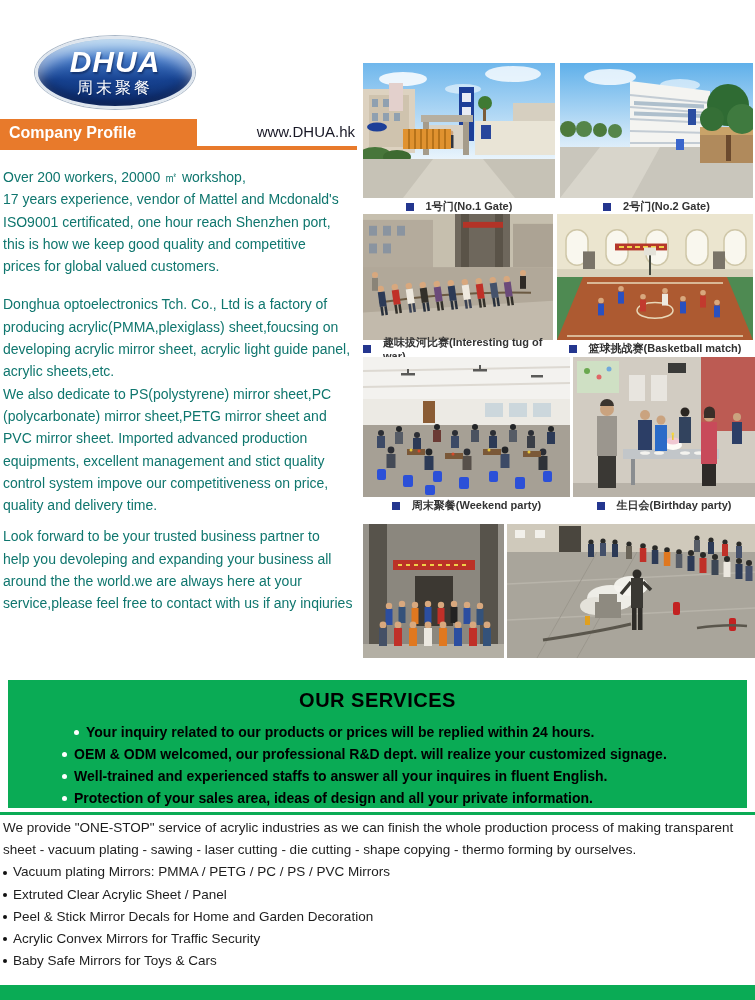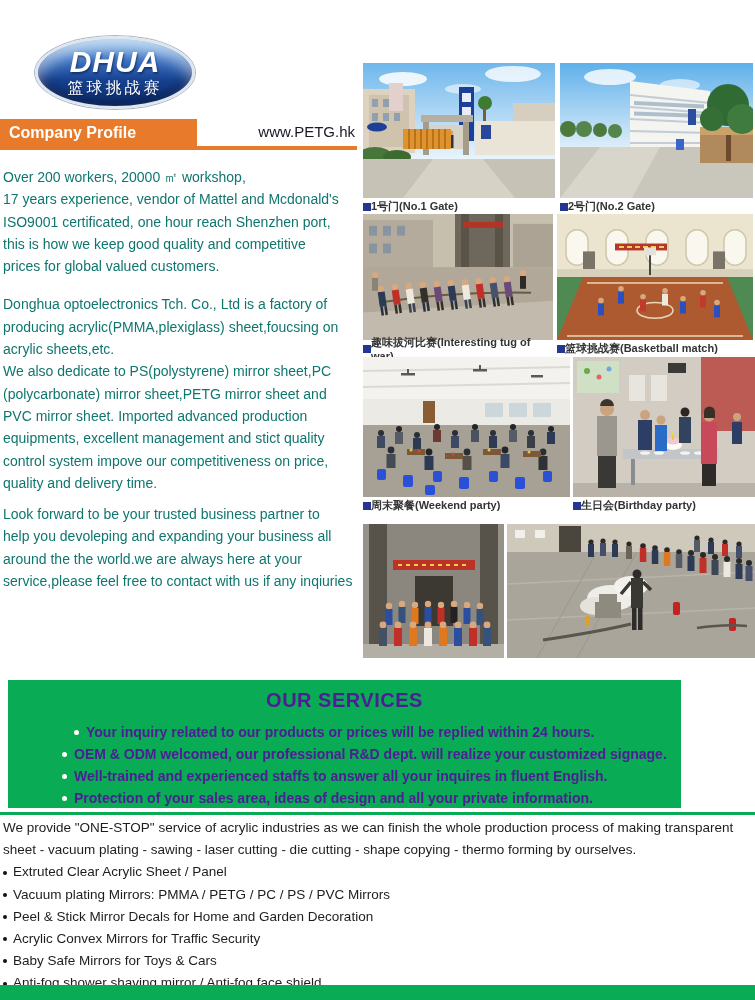--- a/index.html
+++ b/index.html
@@ -33,32 +33,32 @@
   .ph{position:absolute;overflow:hidden;background:#9db6c8;}
   .ph svg{display:block;width:100%;height:100%;}
   #ph1{left:363px;top:63px;width:192px;height:135px}
   #ph2{left:560px;top:63px;width:193px;height:135px}
   #ph3{left:363px;top:214px;width:190px;height:126px}
   #ph4{left:557px;top:214px;width:196px;height:126px}
   #ph5{left:363px;top:357px;width:207px;height:140px}
   #ph6{left:573px;top:357px;width:182px;height:140px}
   #ph7{left:363px;top:524px;width:141px;height:134px}
   #ph8{left:507px;top:524px;width:248px;height:134px}
-  .cap{position:absolute;height:15px;display:flex;align-items:center;gap:0;
+  .cap{position:absolute;height:15px;display:flex;align-items:center;justify-content:center;gap:12px;
        font-size:11px;font-weight:bold;color:#333;}
   #cap1{left:363px;top:199px;width:192px}
   #cap2{left:560px;top:199px;width:193px}
   #cap3{left:363px;top:341px;width:190px}
   #cap4{left:557px;top:341px;width:196px}
   #cap5{left:363px;top:498px;width:207px}
   #cap6{left:573px;top:498px;width:182px}
   .sq{width:8px;height:8px;background:#24368f;flex:0 0 auto;}
 
   
-  .services{position:absolute;left:8px;top:680px;width:673px;height:128px;background:#0aab55;color:#4c1d95;
+  .services{position:absolute;left:8px;top:680px;width:739px;height:128px;background:#0aab55;color:#000000;
             box-sizing:border-box;padding-top:9px;}
   .services h2{margin:0;text-align:center;font-size:20px;font-weight:bold;letter-spacing:.5px;}
   .svc-list{margin:9px 0 0 54px;padding:0;list-style:none;font-size:14px;font-weight:bold;line-height:22px;}
   .svc-list li{display:flex;align-items:center;gap:7px;}
   .svc-list li.indent{margin-left:12px;}
   .wdot{width:5px;height:5px;border-radius:50%;background:#fff;flex:0 0 auto;}
 
   
   .green-rule{position:absolute;left:0;top:812px;width:755px;height:3px;background:#0aab55;}
   .one-stop{position:absolute;left:3px;top:817px;width:750px;color:#1d1d1d;font-size:13.5px;line-height:22.2px;}
@@ -68,40 +68,41 @@
 
   .bottom-bar{position:absolute;left:0;top:985px;width:755px;height:15px;background:#0aab55;}
 </style>
 </head>
 <body>
 
 <div id="page">
 
   <div class="logo">
     <div class="logo-en">DHUA</div>
-    <div class="logo-cn">篮球挑战赛</div>
+    <div class="logo-cn">周末聚餐</div>
   </div>
 
   <div class="orange-bar">
     <span>Company Profile</span>
   </div>
   <div class="header-rule"></div>
-  <div class="site">www.PETG.hk</div>
+  <div class="site">www.DHUA.hk</div>
 
   <div class="about">
     <div class="para p1">
       <div class="ln">Over 200 workers, 20000 ㎡ workshop,</div>
       <div class="ln">17 years experience, vendor of Mattel and Mcdonald's</div>
       <div class="ln">ISO9001 certificated, one hour reach Shenzhen port,</div>
       <div class="ln">this is how we keep good quality and competitive</div>
       <div class="ln">prices for global valued customers.</div>
     </div>
     <div class="para p2">
       <div class="ln">Donghua optoelectronics Tch. Co., Ltd is a factory of</div>
       <div class="ln">producing acrylic(PMMA,plexiglass) sheet,foucsing on</div>
+      <div class="ln">developing acrylic mirror sheet, acrylic light guide panel,</div>
       <div class="ln">acrylic sheets,etc.</div>
       <div class="ln">We also dedicate to PS(polystyrene) mirror sheet,PC</div>
       <div class="ln">(polycarbonate) mirror sheet,PETG mirror sheet and</div>
       <div class="ln">PVC mirror sheet. Imported advanced production</div>
       <div class="ln">equipments, excellent management and stict quality</div>
       <div class="ln">control system impove our competitiveness on price,</div>
       <div class="ln">quality and delivery time.</div>
     </div>
     <div class="para p3">
       <div class="ln">Look forward to be your trusted business partner to</div>
@@ -742,40 +743,36 @@
     </ul>
   </section>
 
   <div class="green-rule"></div>
   <section class="one-stop">
     <div class="ln">We provide "ONE-STOP" service of acrylic industries as we can finish the whole production process of making transparent</div>
     <div class="ln">sheet - vacuum plating - sawing - laser cutting - die cutting - shape copying - thermo forming by ourselves.</div>
     <ul class="os-items">
       <li>
           <span class="bdot"></span>
-          <span>Extruted Clear Acrylic Sheet / Panel</span>
+          <span>Vacuum plating Mirrors: PMMA / PETG / PC / PS / PVC Mirrors</span>
         </li>
       <li>
           <span class="bdot"></span>
-          <span>Vacuum plating Mirrors: PMMA / PETG / PC / PS / PVC Mirrors</span>
+          <span>Extruted Clear Acrylic Sheet / Panel</span>
         </li>
       <li>
           <span class="bdot"></span>
           <span>Peel &amp; Stick Mirror Decals for Home and Garden Decoration</span>
         </li>
       <li>
           <span class="bdot"></span>
           <span>Acrylic Convex Mirrors for Traffic Security</span>
         </li>
       <li>
           <span class="bdot"></span>
           <span>Baby Safe Mirrors for Toys &amp; Cars</span>
         </li>
-      <li>
-          <span class="bdot"></span>
-          <span>Anti-fog shower shaving mirror / Anti-fog face shield</span>
-        </li>
     </ul>
   </section>
 
   <footer class="bottom-bar"></footer>
 
 </div>
 
 </body></html>

